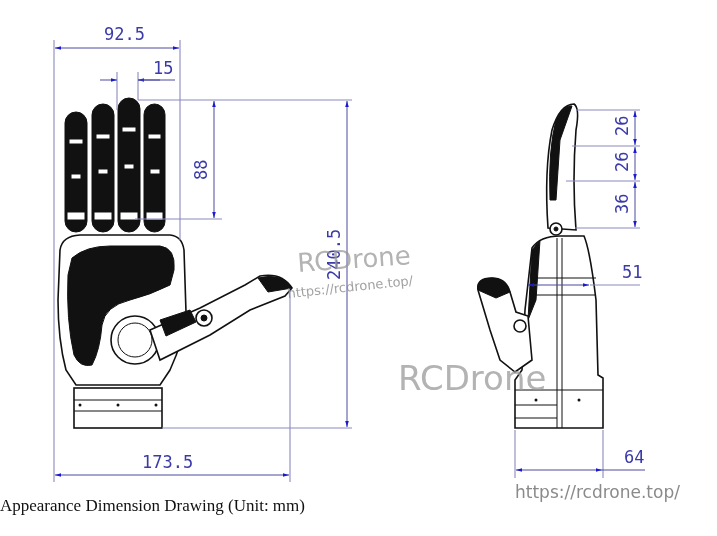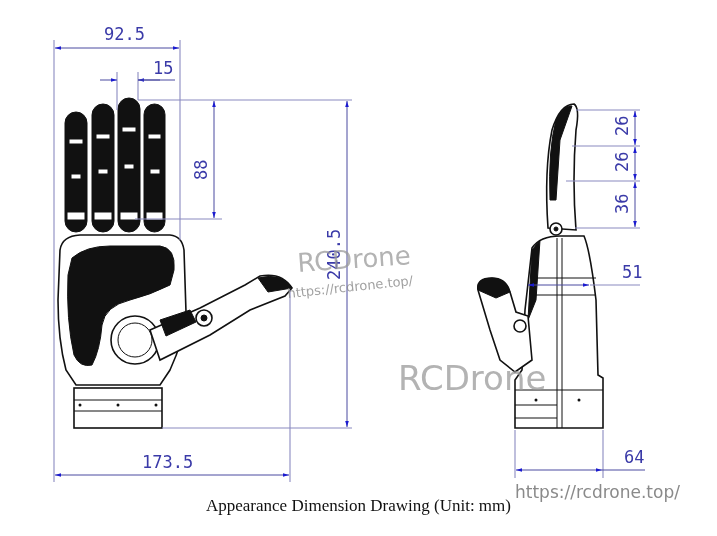--- a/index.html
+++ b/index.html
@@ -6,21 +6,21 @@
   body { width: 717px; height: 536px; position: relative; overflow: hidden; font-family: "Liberation Sans", sans-serif; }
   #canvas { position: absolute; left: 0; top: 0; width: 717px; height: 536px; }
   .dimtext { font-family: "DejaVu Sans Mono", monospace; fill: #3a3aa8; font-size: 17px; }
   .dimline { stroke: #4a4aa0; stroke-width: 1; fill: none; }
   .ext { stroke: #8a8ac0; stroke-width: 1.1; fill: none; }
   .ink { stroke: #111; stroke-width: 1.6; fill: #fff; }
   .inkthin { stroke: #111; stroke-width: 1; fill: none; }
   .solid { fill: #111; stroke: #111; stroke-width: 1; }
   .wm-big { font-family: "DejaVu Sans", sans-serif; fill: #9a9a9a; opacity: 0.75; }
   .wm-url { font-family: "DejaVu Sans", sans-serif; fill: #8a8a8a; opacity: 0.8; }
-  .caption { position: absolute; left: 0; width: 717px; top: 496px; text-align: center; font-family: "Liberation Serif", serif; font-size: 17px; color: #111; }
+  .caption { position: absolute; left: 0; width: 717px; top: 496px; text-align: left; font-family: "Liberation Serif", serif; font-size: 17px; color: #111; }
   .url-footer { position: absolute; left: 515px; top: 482px; font-family: "DejaVu Sans", sans-serif; font-size: 17px; color: #8a8a8a; }
 </style>
 </head>
 <body>
 
 <svg id="canvas" viewBox="0 0 717 536" xmlns="http://www.w3.org/2000/svg">
   <defs>
     <marker id="arr" viewBox="0 0 10 10" refX="10" refY="5" markerWidth="10" markerHeight="6" orient="auto-start-reverse">
       <path d="M0,2 L10,5 L0,8 Z" fill="#1a1ad0"></path>
     </marker>

